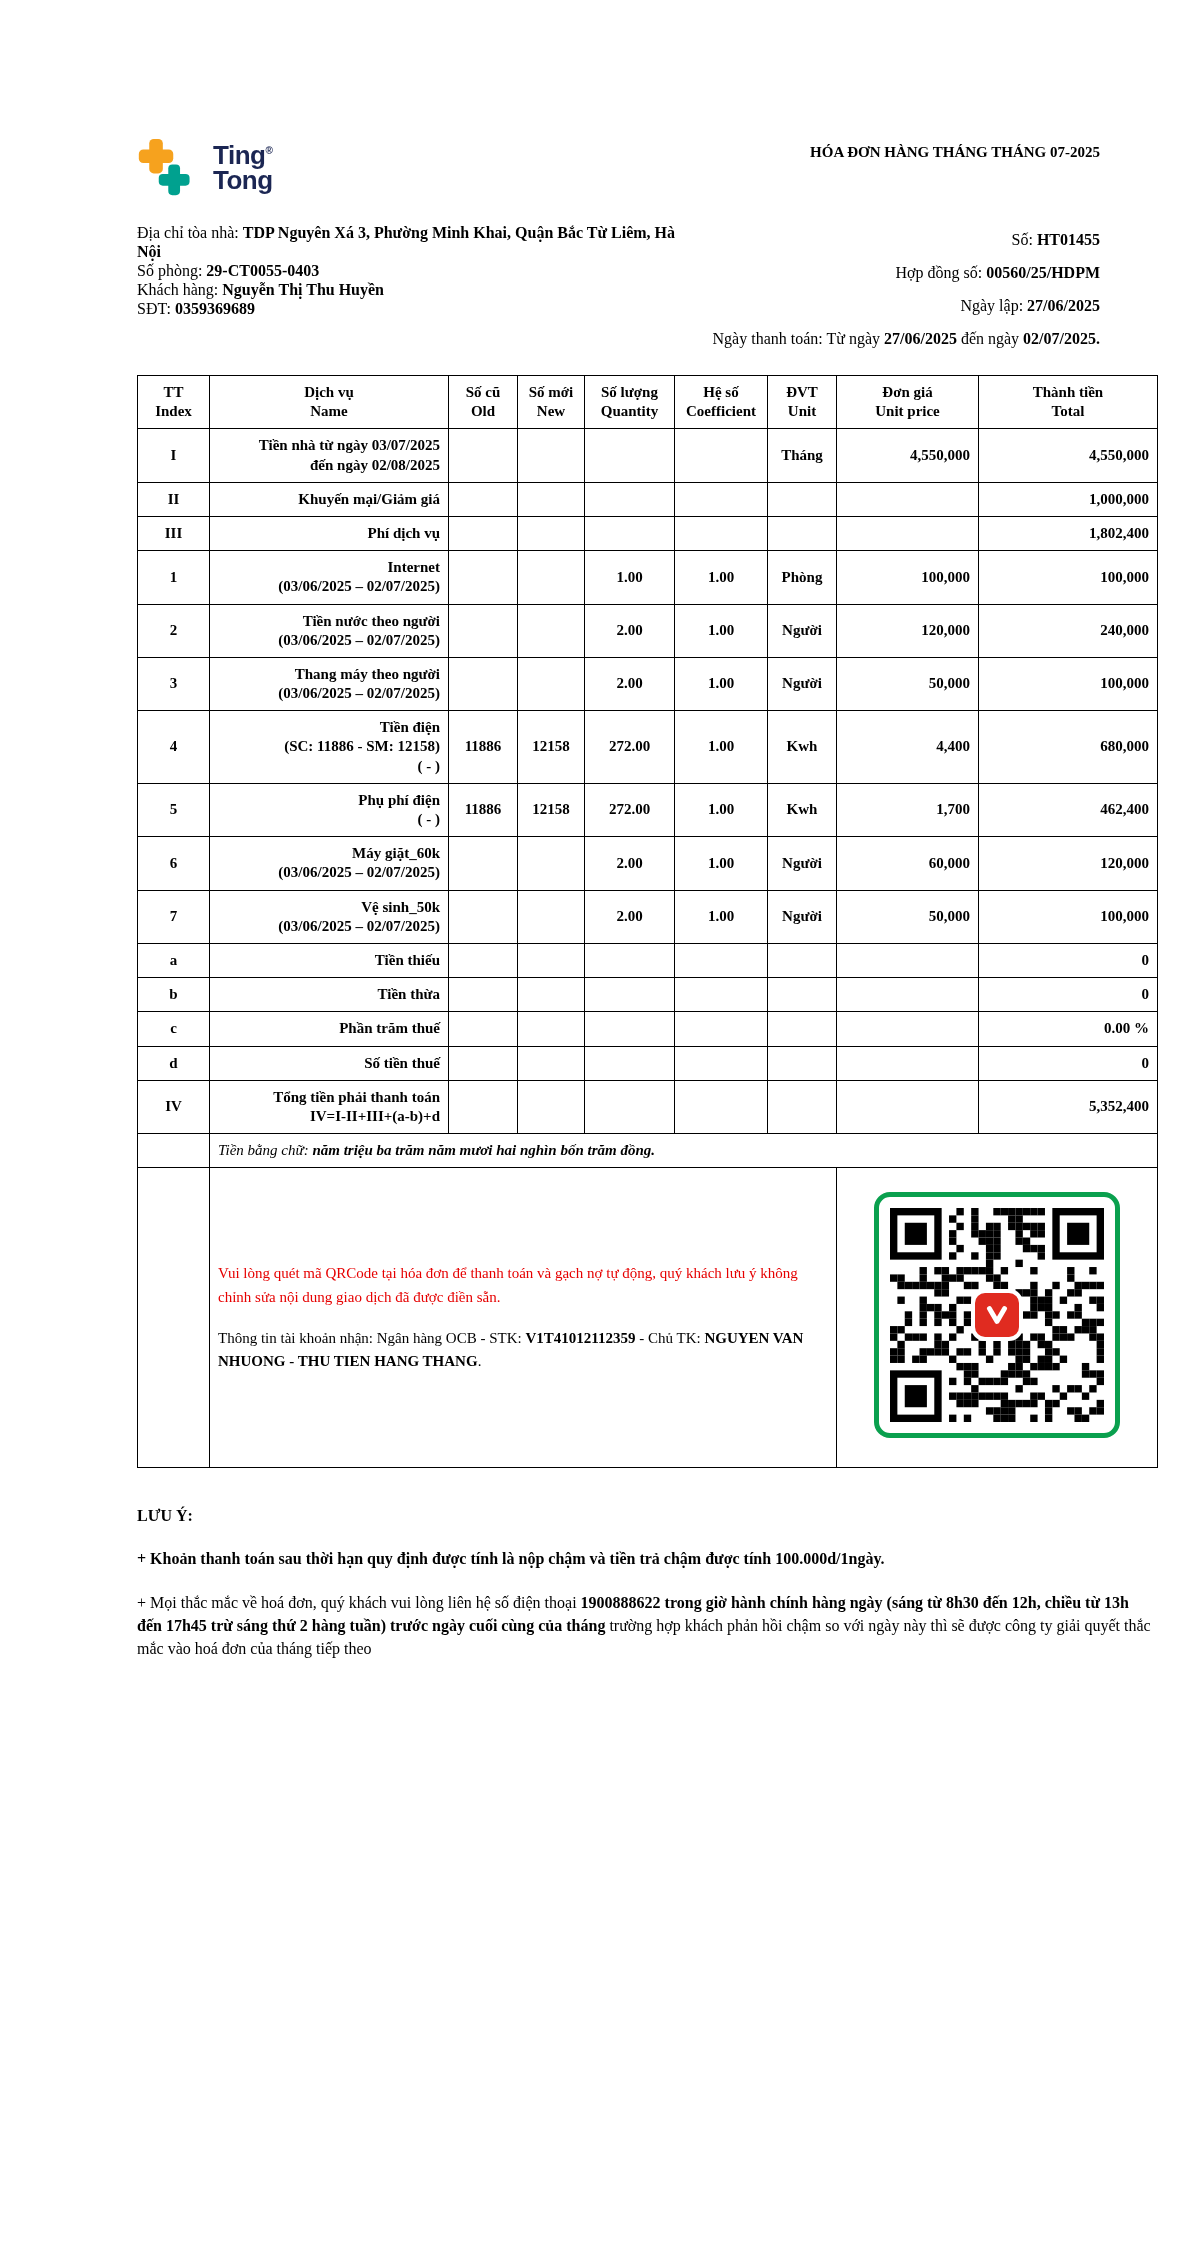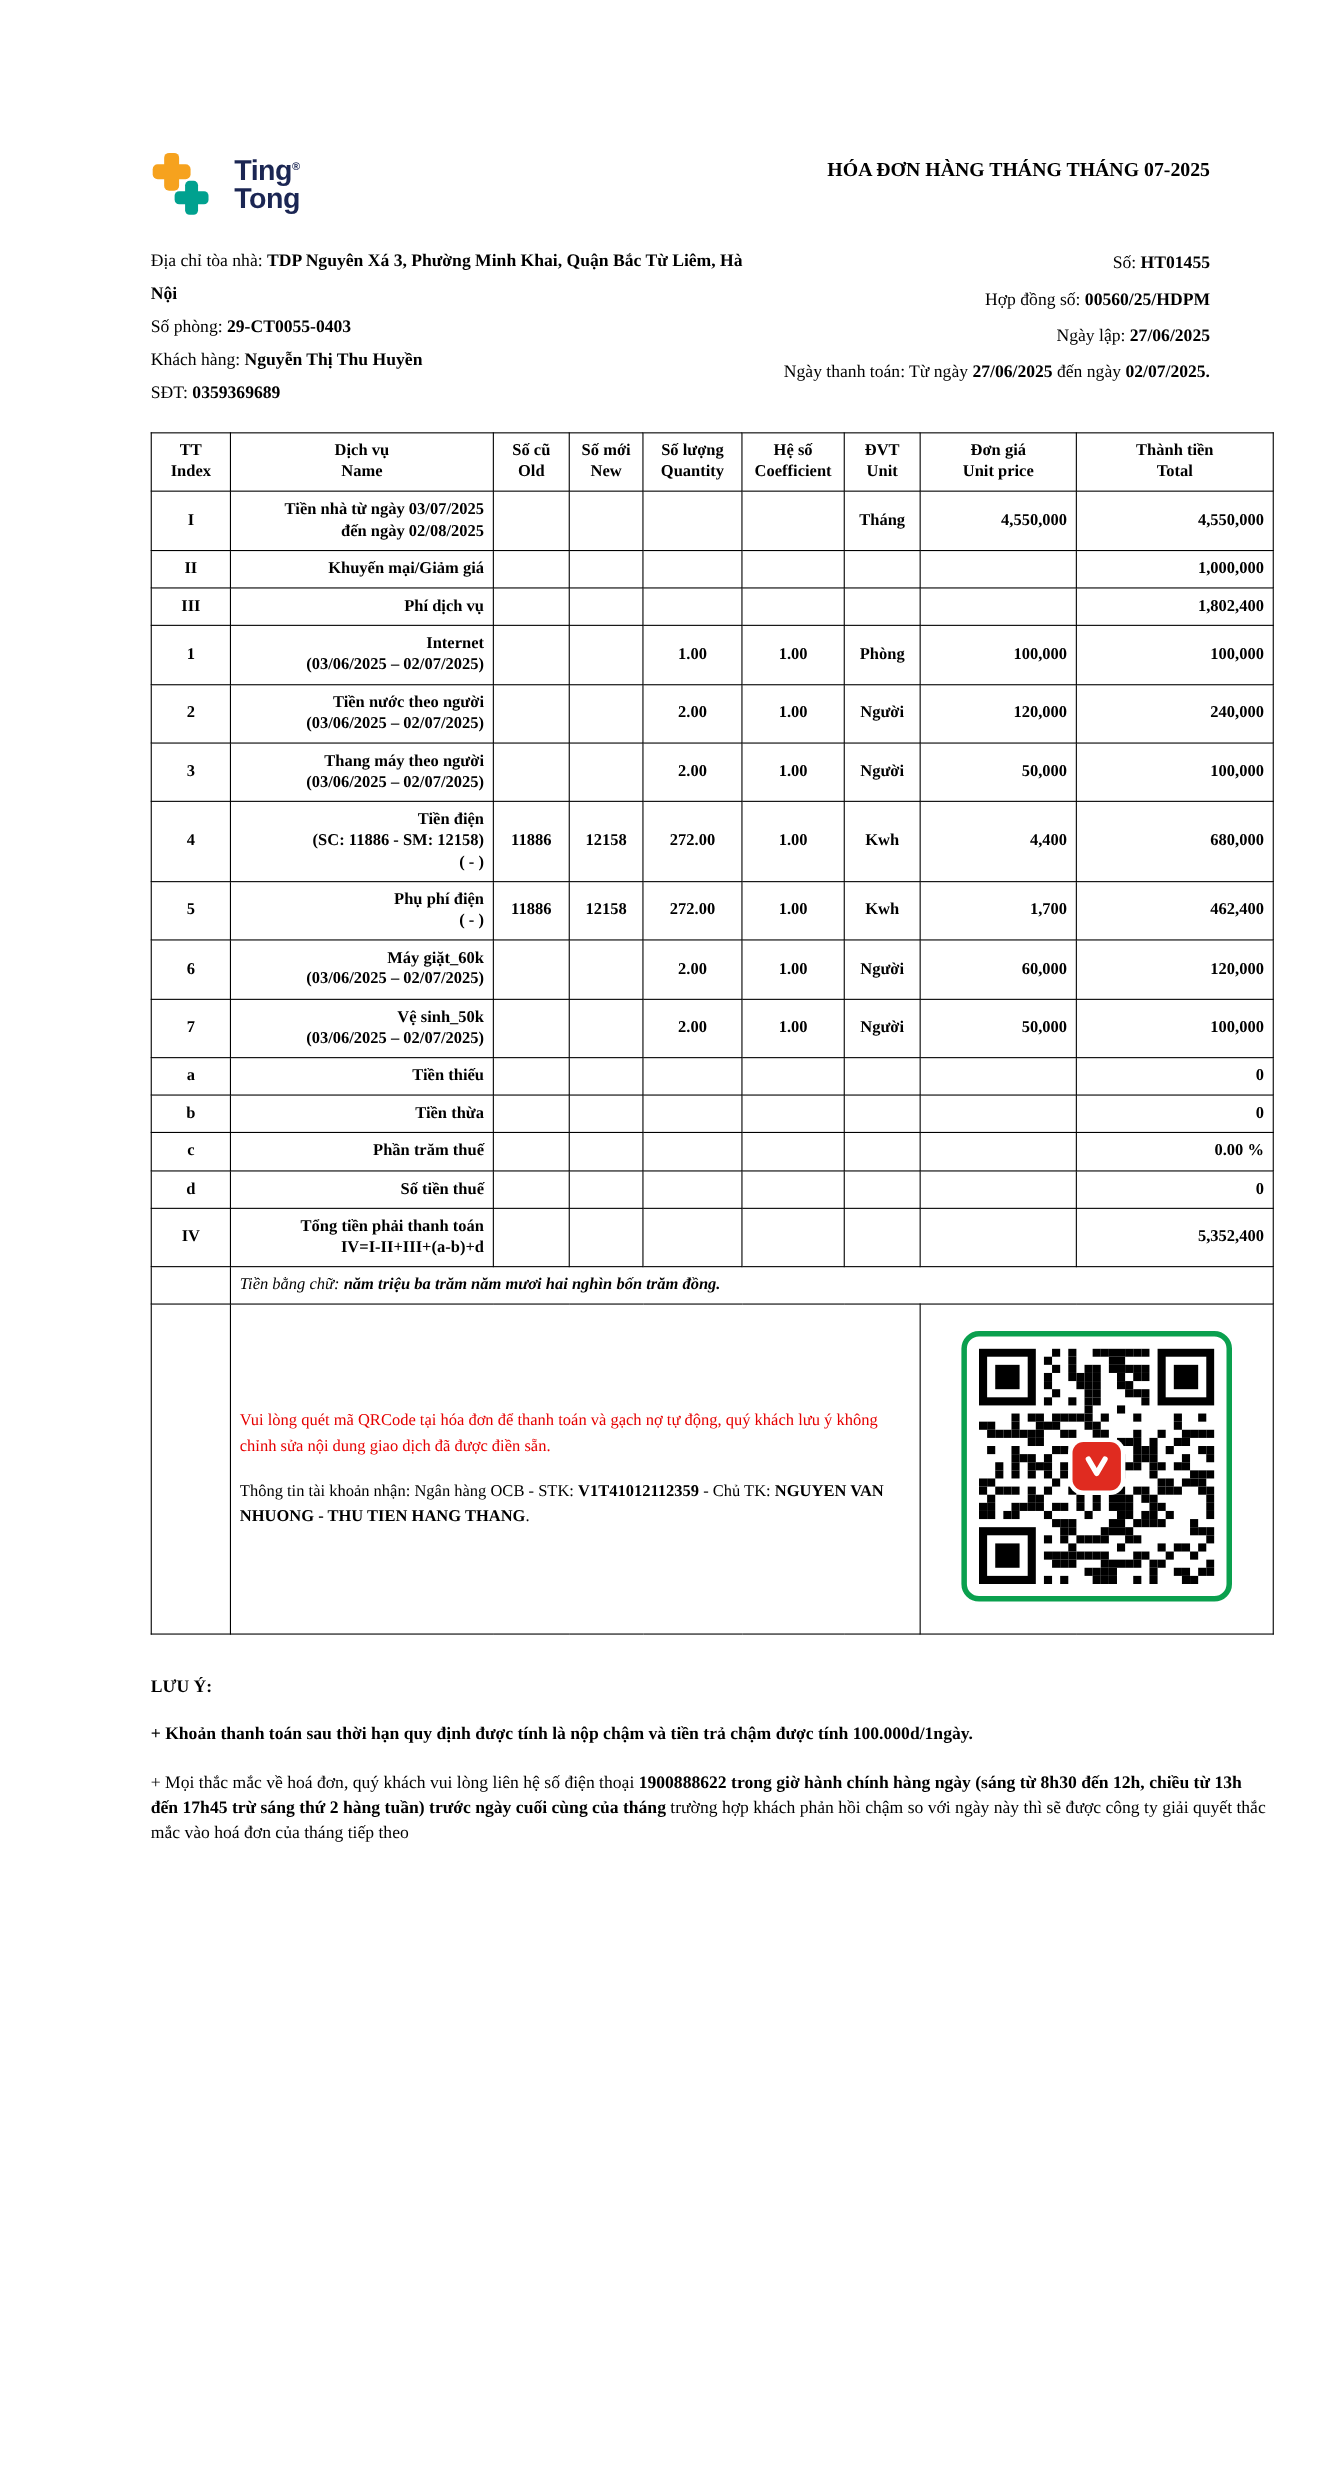--- a/index.html
+++ b/index.html
@@ -7,25 +7,25 @@
   html,body { margin:0; padding:0; }
   body { width:1200px; height:2259px; background:#fff; color:#000;
          font-family:"Liberation Serif","DejaVu Serif",serif; font-size:16px; overflow:hidden; }
   .page { padding:137px 43px 0 137px; }
 
   .header { display:flex; justify-content:space-between; align-items:flex-start; }
   .logo { display:flex; align-items:center; gap:18px; }
   .logo-text { font-family:"Liberation Sans","DejaVu Sans",sans-serif; font-weight:bold;
                color:var(--navy); font-size:26px; line-height:0.95; letter-spacing:-0.5px; }
   .reg { font-size:10px; vertical-align:super; }
-  .title { width:392px; margin:4px 57px 0 0; font-size:18px; line-height:1.5;
+  .title { width:392px; margin:4px 57px 0 0; font-size:15px; line-height:1.5;
            text-align:right; font-weight:bold; }
 
   .info { display:flex; justify-content:space-between; margin-top:24px; }
-  .info-left { width:545px; line-height:30px; }
+  .info-left { width:545px; line-height:19px; }
   .info-right { text-align:right; margin-right:57px; line-height:33px; }
 
   .invoice-table { border-collapse:collapse; table-layout:fixed; width:1020px;
                    margin-top:20px; font-size:15px; font-weight:bold;padding-left:25px; }
   .invoice-table th, .invoice-table td { border:1px solid #000; padding:7px 8px;
                    vertical-align:middle; line-height:1.28; }
   .invoice-table th { text-align:center; }
   td.c-idx { text-align:center; }
   td.c-name { text-align:right; white-space:pre-line; padding-left:10px; }
   td.c-mid { text-align:center; }

